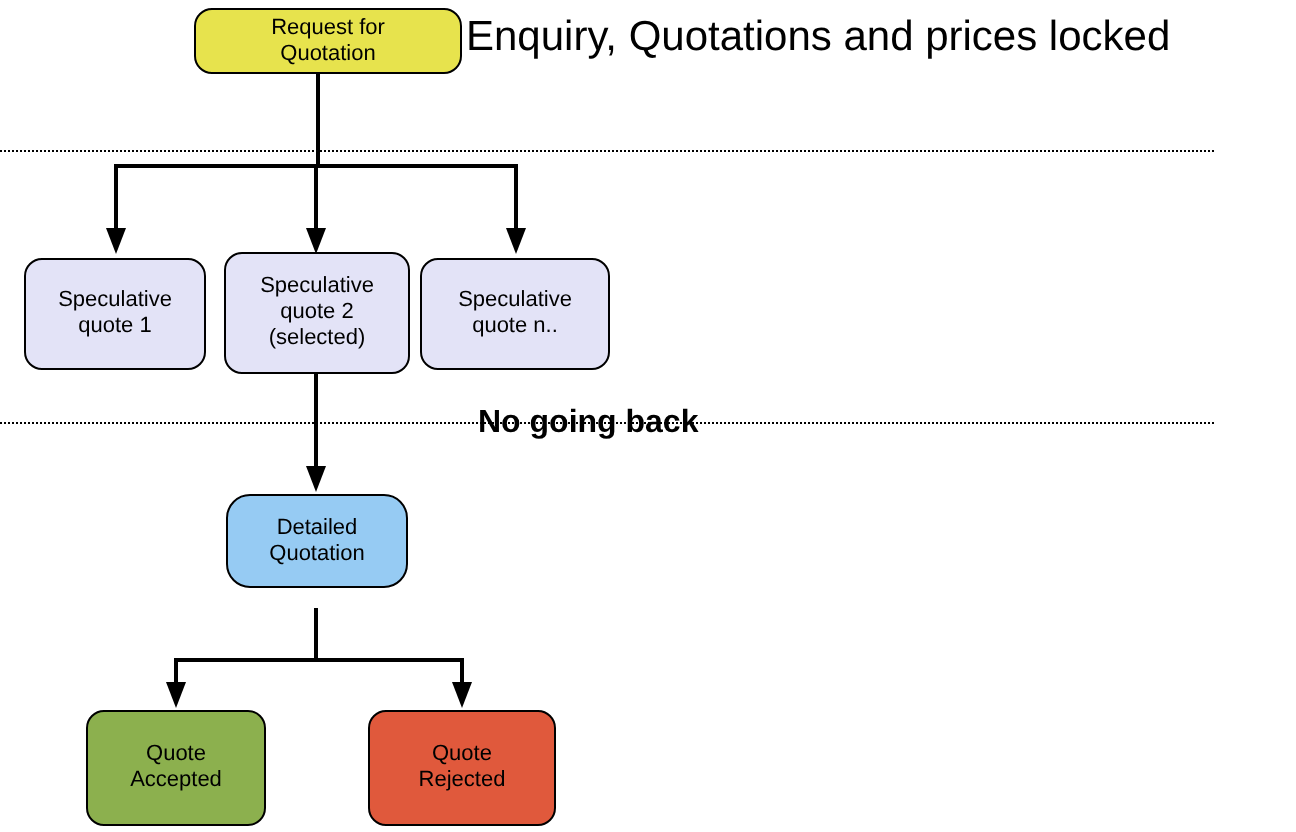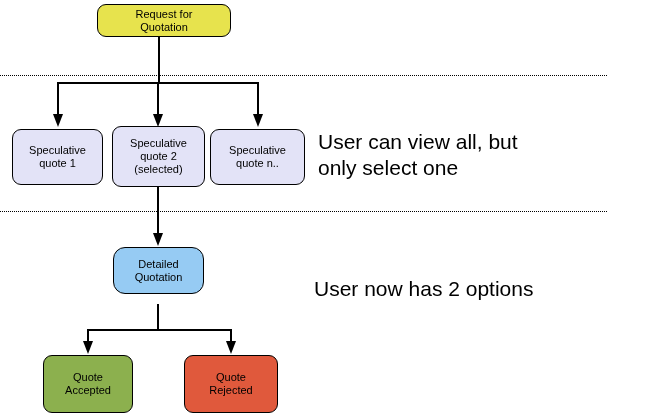--- a/index.html
+++ b/index.html
@@ -61,24 +61,23 @@
     color: #000;
     line-height: 26px;
     white-space: pre-line;
   }
 </style>
 </head>
 <body>
 
 <div id="canvas">
 
-  <div class="annotation" style="left:318px; top:129px;">User can view all, but
-only select one</div>
-  <div class="annotation" style="left:314px; top:276px;">User now has 2 options</div>
+  <div class="annotation" style="left:233px; top:6px;">Enquiry, Quotations and prices locked</div>
 
+  <div class="phase-label" style="left:239px; top:203px;">No going back</div>
 
   <div class="dotted-line" style="top:75px;"></div>
   <div class="dotted-line" style="top:211px;"></div>
 
   <div class="vline" style="left:158px; top:37px; width:2px; height:46px;"></div>
   <div class="hline" style="left:57px; top:82px; width:202px; height:2px;"></div>
   <div class="vline" style="left:57px; top:82px; width:2px; height:33px;"></div>
   <div class="vline" style="left:157px; top:82px; width:2px; height:33px;"></div>
   <div class="vline" style="left:257px; top:82px; width:2px; height:33px;"></div>
   <div class="arrowhead" style="left:53px; top:114px;"></div>

